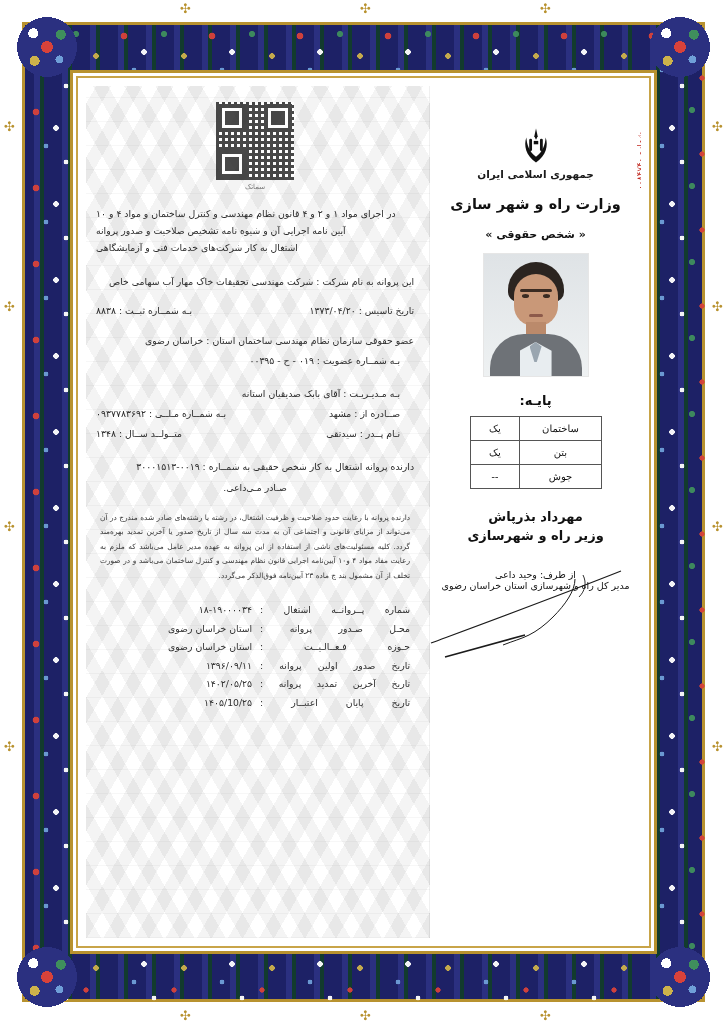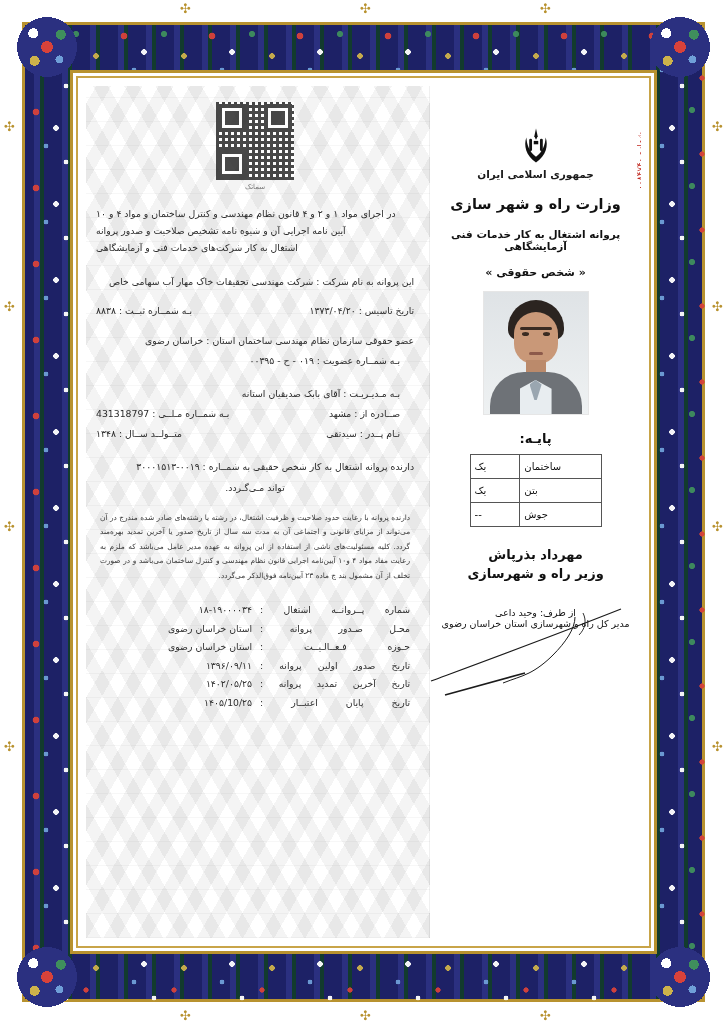--- a/index.html
+++ b/index.html
@@ -135,21 +135,21 @@
                 clip-path:polygon(50% 0,100% 26%,100% 100%,0 100%,0 26%);}
   .photo .tieV{position:absolute;left:46px;bottom:14px;width:12px;height:20px;background:#9aa6b0;
                clip-path:polygon(50% 0,100% 22%,60% 100%,40% 100%,0 22%);}
 
   .grade-title{font-size:13px;font-weight:bold;color:#111;margin:6px 0 8px 0;letter-spacing:1px;}
   table.grades{
     margin:0 auto 20px auto;border-collapse:collapse;width:132px;
   }
   table.grades td{
     border:1px solid #555;font-size:10px;color:#111;
-    padding:3px 4px;text-align:left;height:17px;
+    padding:3px 4px;text-align:center;height:17px;font-family:Liberation Serif, serif;
   }
   table.grades td.field{width:62%;}
   table.grades td.level{width:38%;}
 
   .minister-name{font-size:13px;font-weight:bold;color:#111;margin-top:10px;}
   .minister-role{font-size:13px;font-weight:bold;color:#111;margin-top:4px;}
   .sig-wrap{position:relative;margin-top:26px;height:96px;}
   .sig-svg{position:absolute;left:0;right:0;top:-4px;margin:auto;}
   .behalf{font-size:9.5px;color:#111;position:relative;z-index:2;}
   .behalf-role{font-size:9.5px;color:#111;margin-top:0;position:relative;z-index:2;}
@@ -244,21 +244,20 @@
       <svg class="emblem" viewBox="0 0 60 70">
         <path d="M30 4 L33 18 L30 24 L27 18 Z" fill="#111"></path>
         <path d="M13 20 C8 34 12 52 30 64 C48 52 52 34 47 20 C46 33 42 45 30 54 C18 45 14 33 13 20 Z" fill="#111"></path>
         <rect x="18" y="22" width="5" height="22" rx="2.5" fill="#111"></rect>
         <rect x="37" y="22" width="5" height="22" rx="2.5" fill="#111"></rect>
         <path d="M26 26 h8 v6 h-8 z" fill="#111"></path>
       </svg>
 
       <div class="country">جمهوری اسلامی ایران</div>
       <div class="ministry">وزارت راه و شهر سازی</div>
-      <div class="license-kind">پروانه اشتغال به کار خدمات فنی آزمایشگاهی</div>
       <div class="person-kind">« شخص حقوقی »</div>
 
       <div class="photo">
         <div class="hair"></div>
         <div class="face"></div>
         <div class="brows"></div>
         <div class="eyeL"></div>
         <div class="eyeR"></div>
         <div class="mouth"></div>
         <div class="neck"></div>
@@ -349,41 +348,41 @@
         <span class="val">آقای بابک صدیقیان استانه</span>
       </div>
 
       <div class="row two-col indent">
         <div>
           <span class="lbl">صــادره از :</span>
           <span class="val">مشهد</span>
         </div>
         <div>
           <span class="lbl">بـه شمــاره مـلــی :</span>
-          <span class="val">431318797</span>
+          <span class="val">۰۹۳۷۷۸۳۶۹۲</span>
         </div>
       </div>
 
       <div class="row two-col indent">
         <div>
           <span class="lbl">نـام پــدر :</span>
           <span class="val">سیدتقی</span>
         </div>
         <div>
           <span class="lbl">متــولــد ســال :</span>
           <span class="val">۱۳۴۸</span>
         </div>
       </div>
 
       <div class="row mt16">
         <span class="lbl">دارنده پروانه اشتغال به کار شخص حقیقی به شمــاره :</span>
         <span class="val">۰۰۱۹-۳۰۰۰۱۵۱۳</span>
       </div>
 
-      <div class="issue-line">تواند مـی‌گـردد.</div>
+      <div class="issue-line">صـادر مـی‌داعی.</div>
 
       <div class="fineprint">دارنده پروانه با رعایت حدود صلاحیت و ظرفیت اشتغال، در رشته یا رشته‌های صادر شده مندرج در آن می‌تواند از مزایای قانونی و اجتماعی آن به مدت سه سال از تاریخ صدور یا آخرین تمدید بهره‌مند گردد. کلیه مسئولیت‌های ناشی از استفاده از این پروانه به عهده مدیر عامل می‌باشد که ملزم به رعایت مفاد مواد ۴ و۱۰ آیین‌نامه اجرایی قانون نظام مهندسی و کنترل ساختمان می‌باشد و در صورت تخلف از آن مشمول بند ج ماده ۲۳ آیین‌نامه فوق‌الذکر می‌گردد.</div>
 
       <div class="bottom-rows">
         <div class="brow">
           <span class="blbl">شماره پــروانــه اشتغال :</span>
           <span class="bval">۱۸-۱۹۰۰۰۰۳۴</span>
         </div>
         <div class="brow">
           <span class="blbl">محـل صـدور پروانه :</span>

